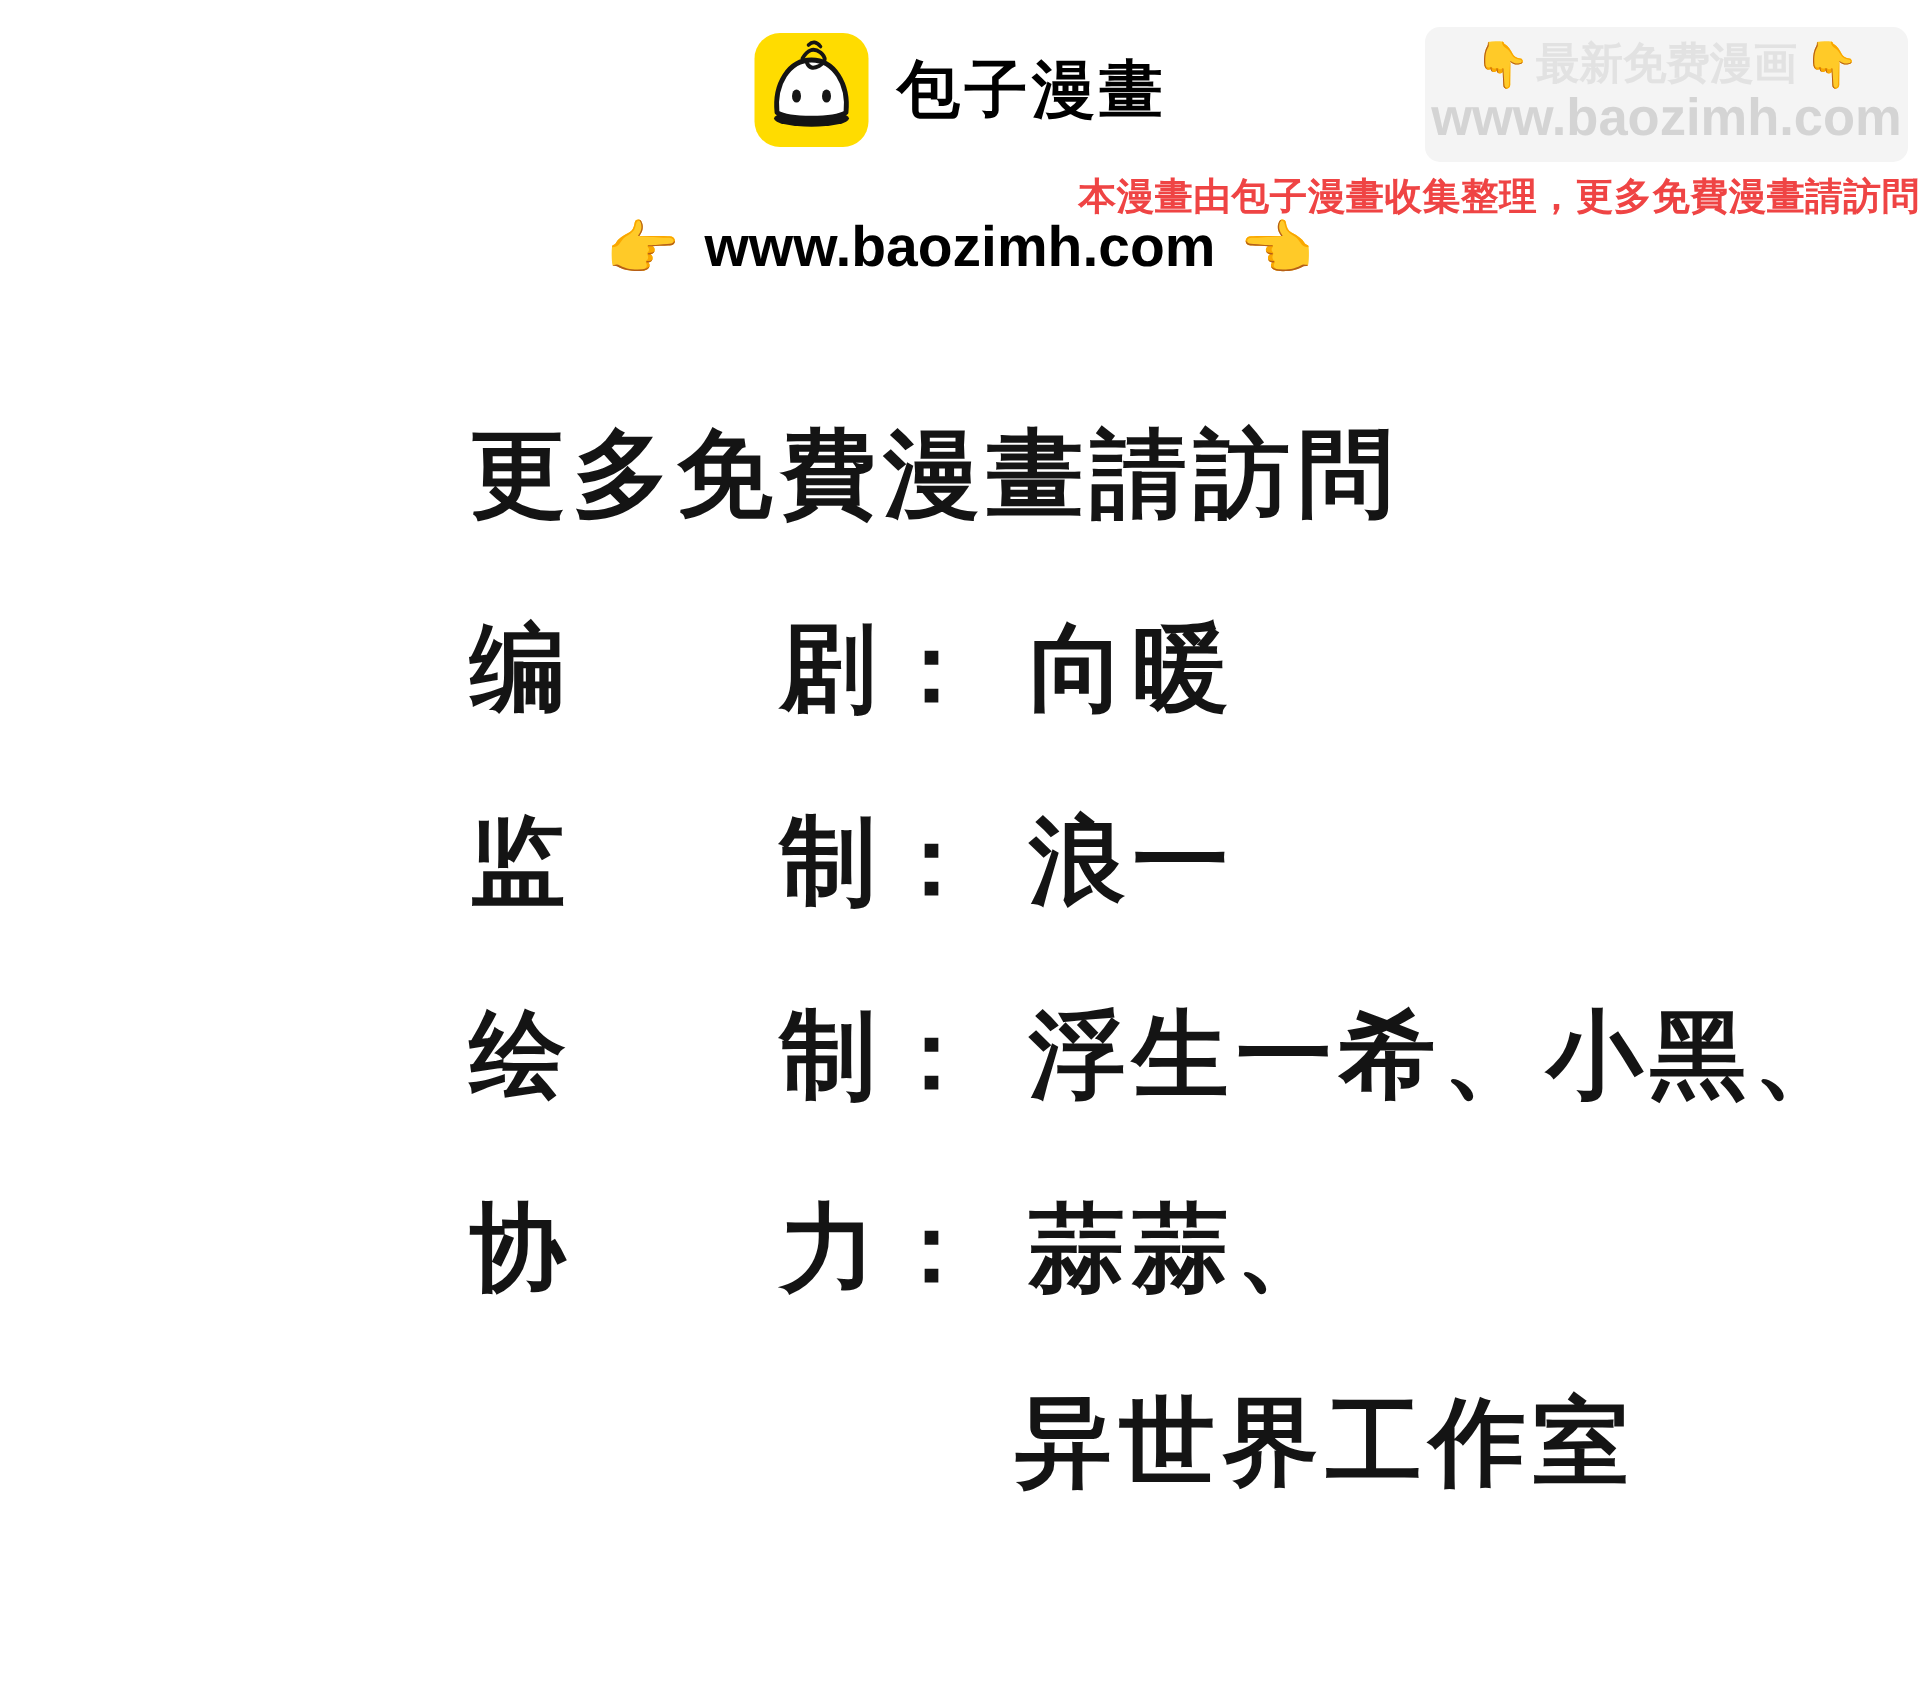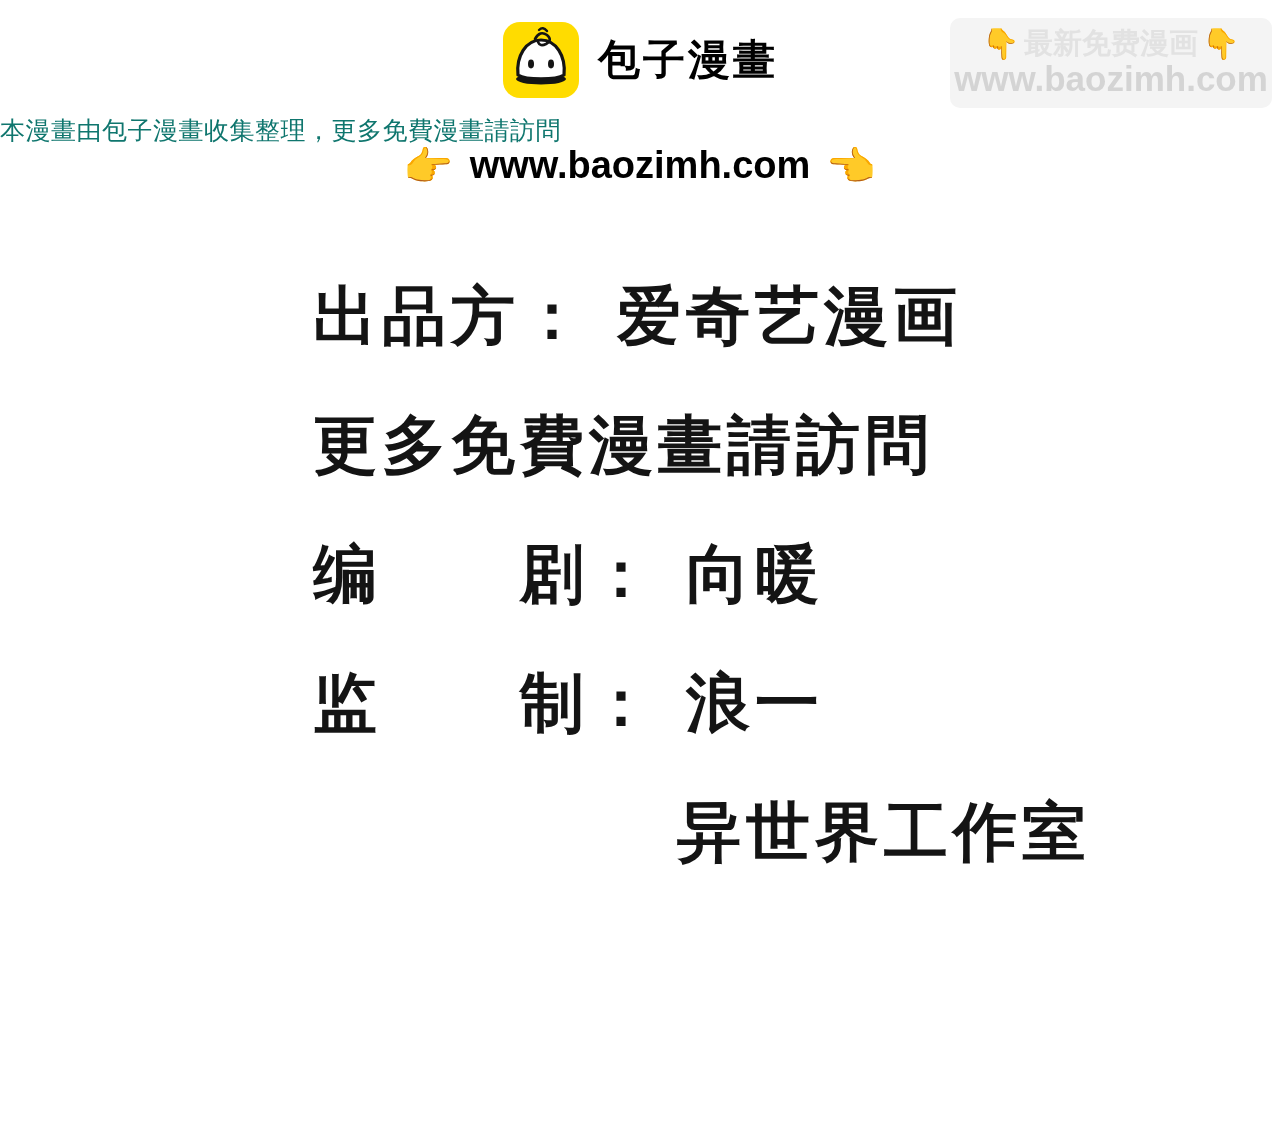--- a/index.html
+++ b/index.html
@@ -17,22 +17,22 @@
     display: flex; justify-content: center; align-items: center; gap: 18px;
   }
   .logo { display: block; width: 78px; height: 80px; }
   .logo svg { display: block; }
   .brand-name {
     font-size: 42px; font-weight: 700; color: #000;
     letter-spacing: 3px; line-height: 1;
   }
   .tagline {
     position: absolute; top: 114px; left: 0; right: 0;
-    text-align: left;
-    font-size: 25px; font-weight: 400; color: #0f766e;
+    text-align: right;
+    font-size: 25px; font-weight: 700; color: #ef4444;
     letter-spacing: 0.5px;
   }
   .url-row {
     position: absolute; top: 144px; left: 0; right: 0;
     display: flex; justify-content: center; align-items: center; gap: 16px;
     font-size: 38px; font-weight: 700; color: #000;
   }
   .hand { font-size: 40px; line-height: 1; color: #f5c542; }
 
   
@@ -93,26 +93,27 @@
     <div class="promo-line1">
       <span class="hand">👇</span>
       <span>最新免费漫画</span>
       <span class="hand">👇</span>
     </div>
     <div class="promo-url">www.baozimh.com</div>
   </div>
 
   <div class="credits">
 
-    <div class="credit-line"><span class="c-label">出品方</span><span class="c-colon">：</span><span class="c-value">爱奇艺漫画</span></div>
 
     <div class="credit-line"><span>更多免費漫畫請訪問</span></div>
 
     <div class="credit-line"><span class="c-label">编　　剧</span><span class="c-colon">：</span><span class="c-value">向暖</span></div>
 
     <div class="credit-line"><span class="c-label">监　　制</span><span class="c-colon">：</span><span class="c-value">浪一</span></div>
 
+    <div class="credit-line"><span class="c-label">绘　　制</span><span class="c-colon">：</span><span class="c-value">浮生一希、小黑、</span></div>
 
+    <div class="credit-line"><span class="c-label">协　　力</span><span class="c-colon">：</span><span class="c-value">蒜蒜、</span></div>
 
     <div class="credit-line indented"><span>异世界工作室</span></div>
 
   </div>
 </div>
 
 </body></html>

